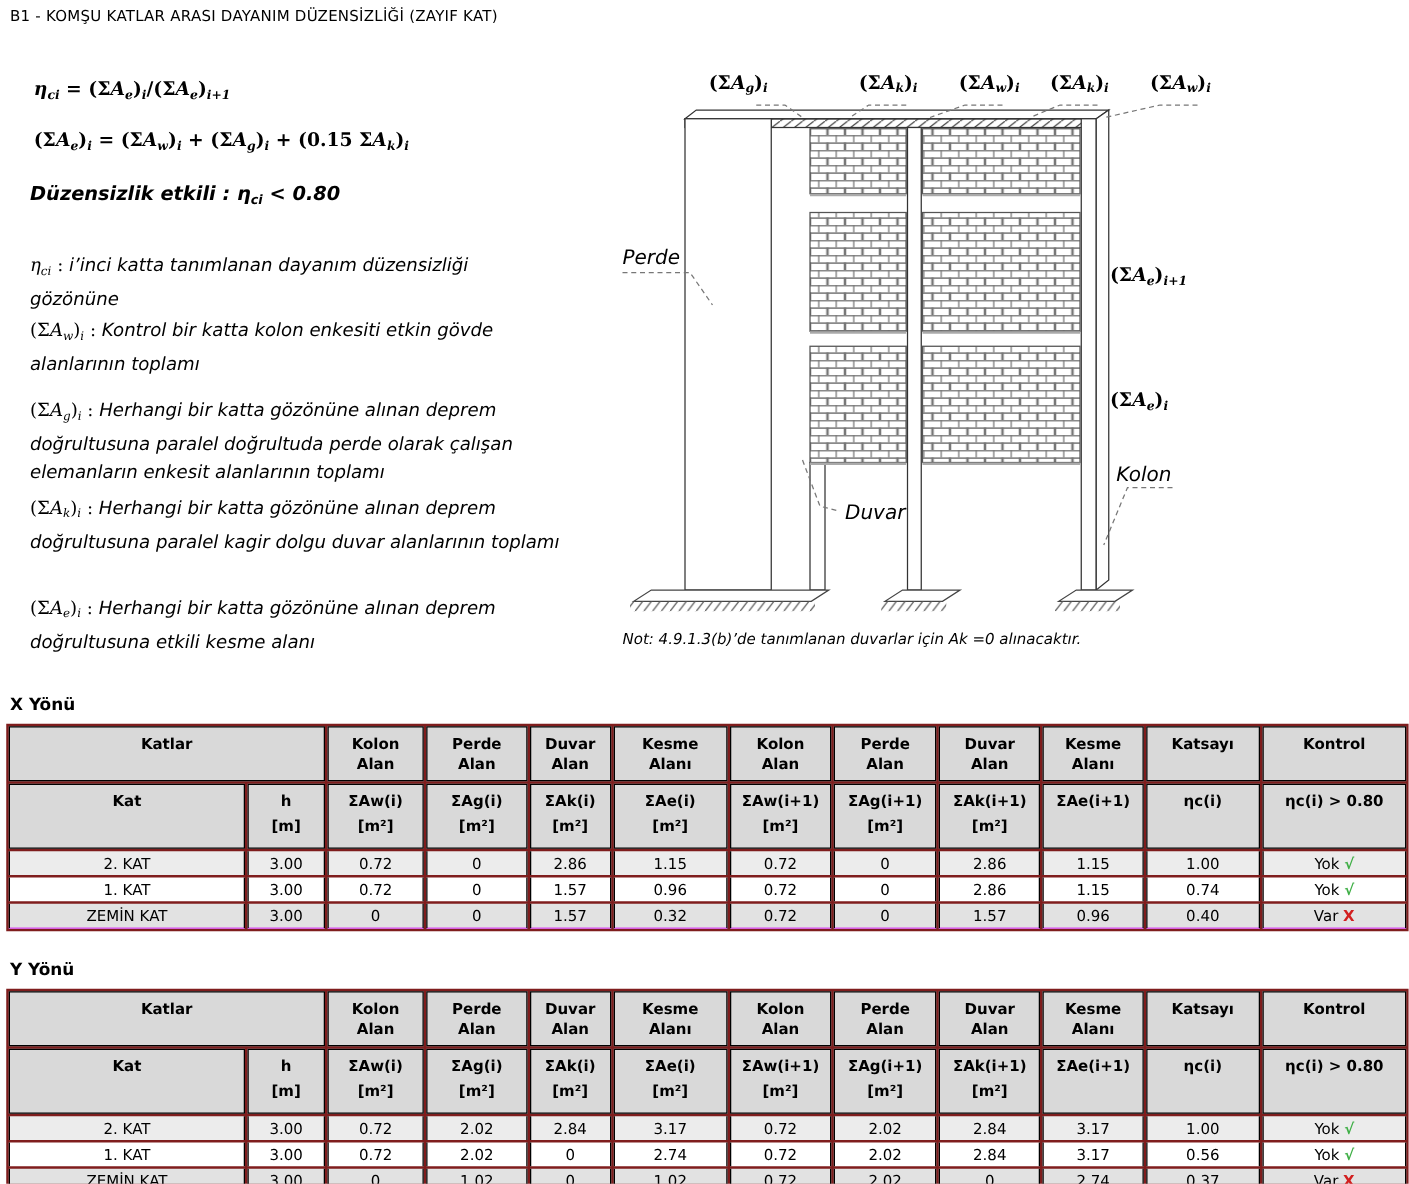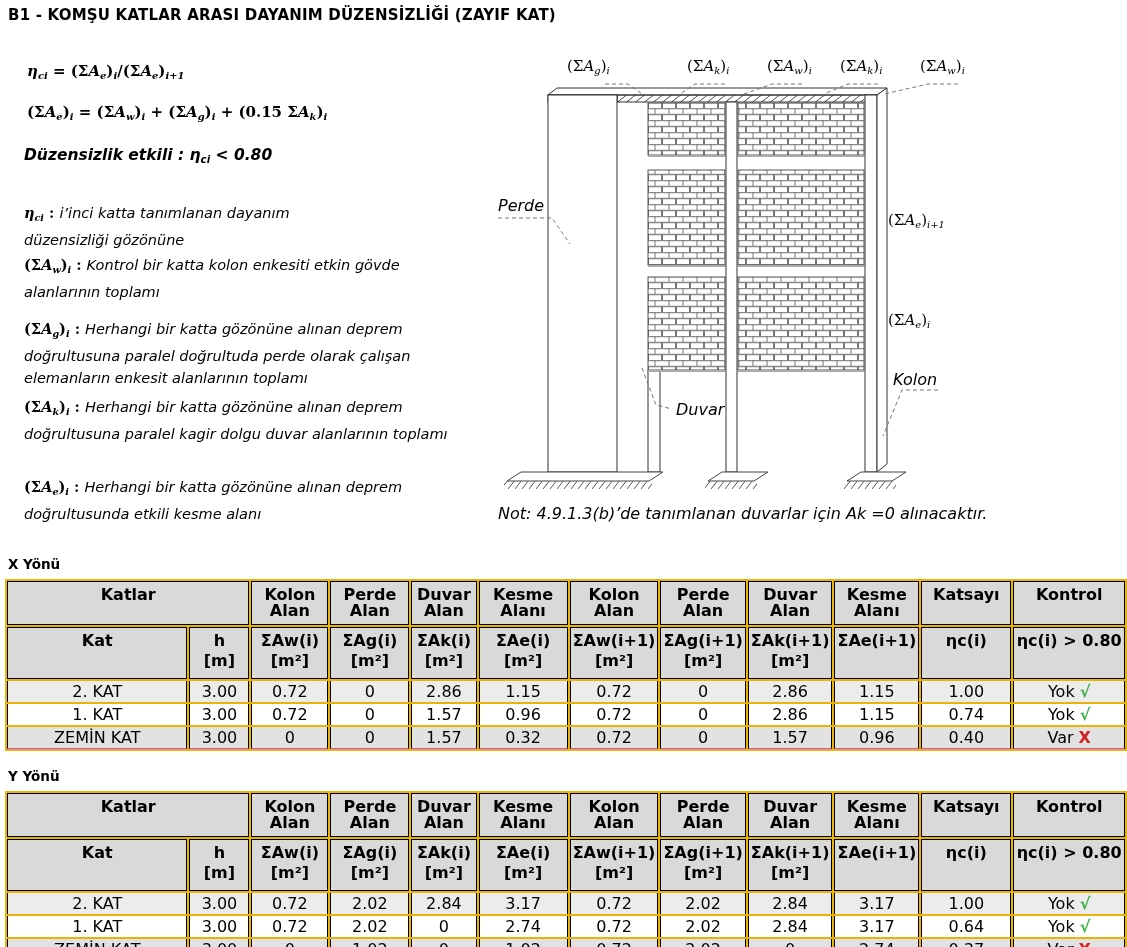--- a/index.html
+++ b/index.html
@@ -2,61 +2,61 @@
 <html style="--hbg: #d9d9d9; --check: #3faf46; --cross: #d21f1f;"><head>
 <meta charset="utf-8">
 <style>
   html,body{margin:0;padding:0}
   body{
     position:relative;width:1127px;height:947px;background:#fff;color:#000;
     font-family:"DejaVu Sans",sans-serif;overflow:hidden;
   }
   .abs{position:absolute}
   
-  .title{left:8px;top:6px;font-size:15px;font-weight:bold;letter-spacing:.2px}
+  .title{left:8px;top:6px;font-size:12px;font-weight:normal;letter-spacing:.2px}
   .fml{font-family:"DejaVu Serif",serif;font-weight:bold;font-size:15px;white-space:nowrap}
   .fml .t{font-style:normal}
   .fml .i{font-style:italic}
   .sub{font-style:italic;font-size:.66em;vertical-align:-0.30em}
   #f1{left:27px;top:62px}
   #f2{left:27px;top:103px}
   .condition{left:24px;top:146px;font-size:15.5px;font-weight:bold;font-style:italic;
              font-family:"DejaVu Sans",sans-serif;white-space:nowrap}
   .condition .t{font-style:italic}
   .def{font-size:14.5px;font-style:italic;line-height:22px}
-  .def .term{font-family:"DejaVu Serif",serif;font-weight:bold}
+  .def .term{font-family:"DejaVu Serif",serif;font-weight:normal}
   .def .term .t{font-style:normal}
   .def .term .i{font-style:italic}
   #d1{left:24px;top:202px;width:352px}
   #d2{left:24px;top:254px;width:432px}
   #d3{left:24px;top:318px;width:455px}
   #d4{left:24px;top:396px;width:430px}
   #d5{left:24px;top:476px;width:434px}
   
-  .dfml{font-family:"DejaVu Serif",serif;font-weight:normal;font-size:15px;white-space:nowrap}
+  .dfml{font-family:"DejaVu Serif",serif;font-weight:bold;font-size:15px;white-space:nowrap}
   .dfml .t{font-style:normal}
   .dfml .i{font-style:italic}
   #lag{left:567px;top:57px}
   #lak1{left:687px;top:57px}
   #law1{left:767px;top:57px}
   #lak2{left:840px;top:57px}
   #law2{left:920px;top:57px}
   #lae1{left:888px;top:211px}
   #lae{left:888px;top:311px}
   .dlabel{font-size:16px;font-style:italic;white-space:nowrap}
   #lperde{left:498px;top:196px}
   #lduvar{left:676px;top:400px}
   #lkolon{left:893px;top:370px}
-  .note{left:498px;top:504px;font-size:16px;font-style:italic;white-space:nowrap}
+  .note{left:498px;top:504px;font-size:12px;font-style:italic;white-space:nowrap}
   
   .tbl-title{font-size:13.5px;font-weight:bold}
   #xt{left:8px;top:556px}
   #yt{left:8px;top:768px}
   table.data{position:absolute;left:5px;border-collapse:separate;border-spacing:2px;
-             font-size:16px;table-layout:fixed;background:#eab308}
+             font-size:12px;table-layout:fixed;background:#7f1d1d}
   #tableX{top:579px}
   #tableY{top:791px}
   table.data th{background:var(--hbg,#d9d9d9);border:1px solid #000;font-weight:bold;
                 text-align:center;vertical-align:top;padding:3px 2px}
   tr.gh th{height:34px;white-space:pre-line;line-height:16px;padding-top:5px}
   tr.sh th{height:44px}
   .hname{line-height:20px}
   .hunit{line-height:20px;min-height:20px}
   table.data td{border-left:1px solid #000;border-right:1px solid #000;text-align:center;
                 padding:1px 2px;height:17px;overflow:hidden;white-space:nowrap}
@@ -79,21 +79,21 @@
 <div class="abs def" id="d2">
   <span class="term"><span class="t">(Σ</span><span class="i">A</span><span class="sub">w</span><span class="t">)</span><span class="sub">i</span><span class="t"> : </span></span><span>Kontrol bir katta kolon enkesiti etkin gövde alanlarının toplamı</span>
 </div>
 <div class="abs def" id="d3">
   <span class="term"><span class="t">(Σ</span><span class="i">A</span><span class="sub">g</span><span class="t">)</span><span class="sub">i</span><span class="t"> : </span></span><span>Herhangi bir katta gözönüne alınan deprem doğrultusuna paralel doğrultuda perde olarak çalışan elemanların enkesit alanlarının toplamı</span>
 </div>
 <div class="abs def" id="d4">
   <span class="term"><span class="t">(Σ</span><span class="i">A</span><span class="sub">k</span><span class="t">)</span><span class="sub">i</span><span class="t"> : </span></span><span>Herhangi bir katta gözönüne alınan deprem  doğrultusuna paralel kagir dolgu duvar alanlarının toplamı</span>
 </div>
 <div class="abs def" id="d5">
-  <span class="term"><span class="t">(Σ</span><span class="i">A</span><span class="sub">e</span><span class="t">)</span><span class="sub">i</span><span class="t"> : </span></span><span>Herhangi bir katta gözönüne alınan deprem doğrultusunda etkili kesme alanı</span>
+  <span class="term"><span class="t">(Σ</span><span class="i">A</span><span class="sub">e</span><span class="t">)</span><span class="sub">i</span><span class="t"> : </span></span><span>Herhangi bir katta gözönüne alınan deprem doğrultusuna etkili kesme alanı</span>
 </div>
 
 <svg class="abs" style="left:480px;top:48px" width="647" height="460" viewBox="0 0 647 460">
   <defs>
     <pattern id="brick" width="14" height="12" patternUnits="userSpaceOnUse">
       <rect width="14" height="12" fill="#ffffff"></rect>
       <path d="M0 0.5 H14 M0 6.5 H14" stroke="#8a8a8a" stroke-width="1.4"></path>
       <path d="M7 0 V6 M0.5 6 V12 M13.5 6 V12" stroke="#777" stroke-width="1"></path>
     </pattern>
     <pattern id="hatchDense" width="3" height="7" patternUnits="userSpaceOnUse">
@@ -405,21 +405,21 @@
         <td style="background: rgb(255, 255, 255);">1. KAT</td>
         <td style="background: rgb(255, 255, 255);">3.00</td>
         <td style="background: rgb(255, 255, 255);">0.72</td>
         <td style="background: rgb(255, 255, 255);">2.02</td>
         <td style="background: rgb(255, 255, 255);">0</td>
         <td style="background: rgb(255, 255, 255);">2.74</td>
         <td style="background: rgb(255, 255, 255);">0.72</td>
         <td style="background: rgb(255, 255, 255);">2.02</td>
         <td style="background: rgb(255, 255, 255);">2.84</td>
         <td style="background: rgb(255, 255, 255);">3.17</td>
-        <td style="background: rgb(255, 255, 255);">0.64</td>
+        <td style="background: rgb(255, 255, 255);">0.56</td>
         <td style="background: rgb(255, 255, 255);"><span>Yok </span><span class="mk-ok">√</span></td>
       </tr>
       <tr>
         <td style="background: rgb(226, 226, 226);">ZEMİN KAT</td>
         <td style="background: rgb(226, 226, 226);">3.00</td>
         <td style="background: rgb(226, 226, 226);">0</td>
         <td style="background: rgb(226, 226, 226);">1.02</td>
         <td style="background: rgb(226, 226, 226);">0</td>
         <td style="background: rgb(226, 226, 226);">1.02</td>
         <td style="background: rgb(226, 226, 226);">0.72</td>

